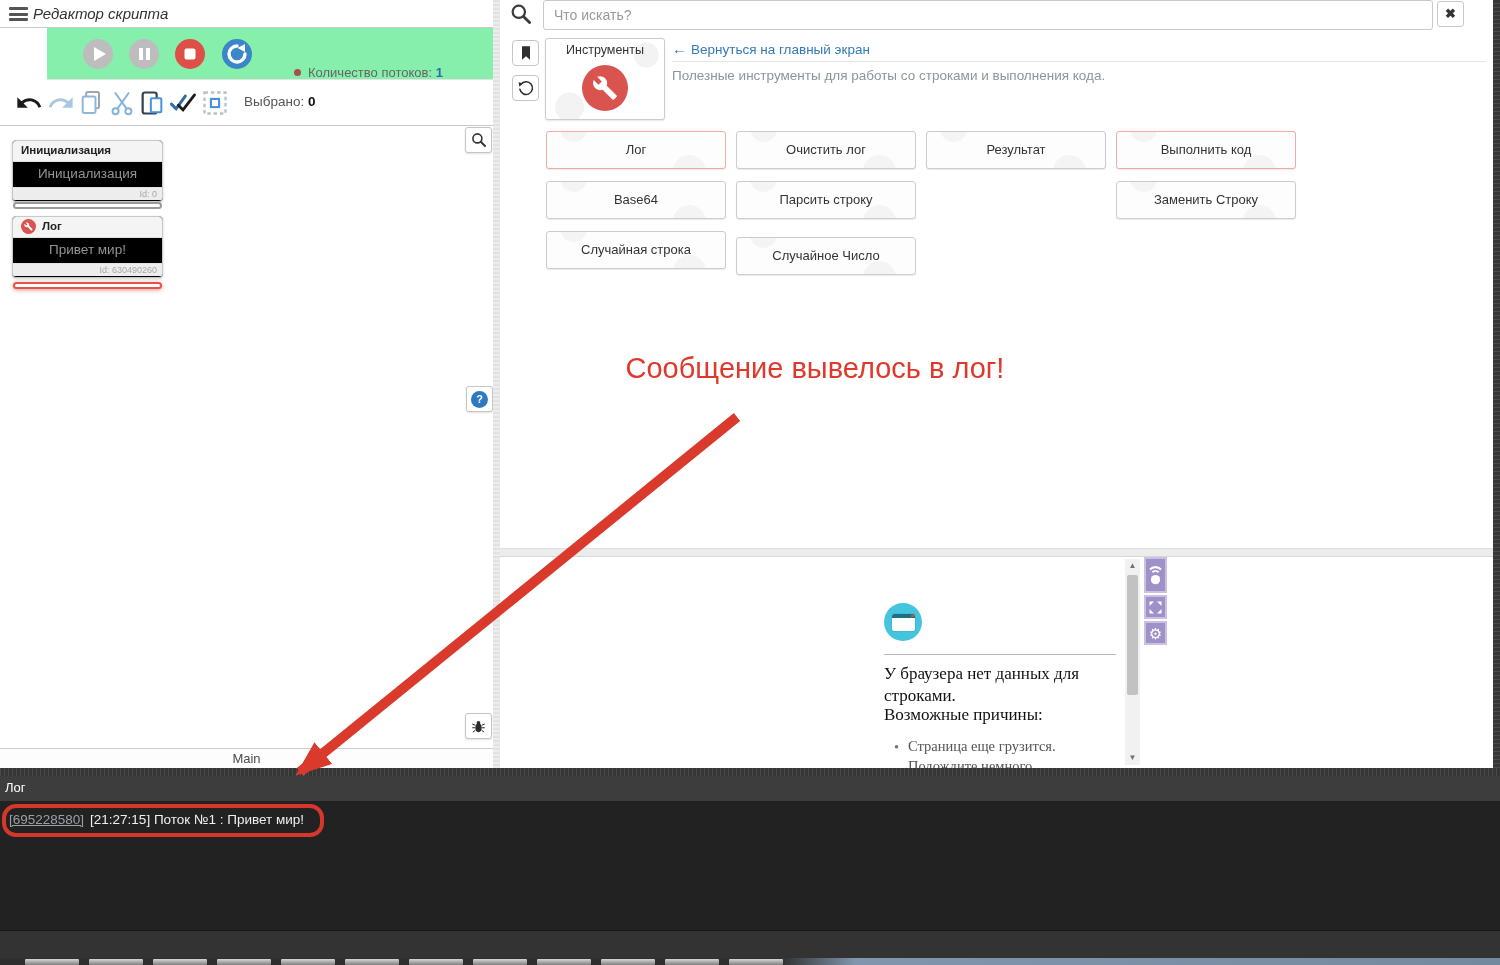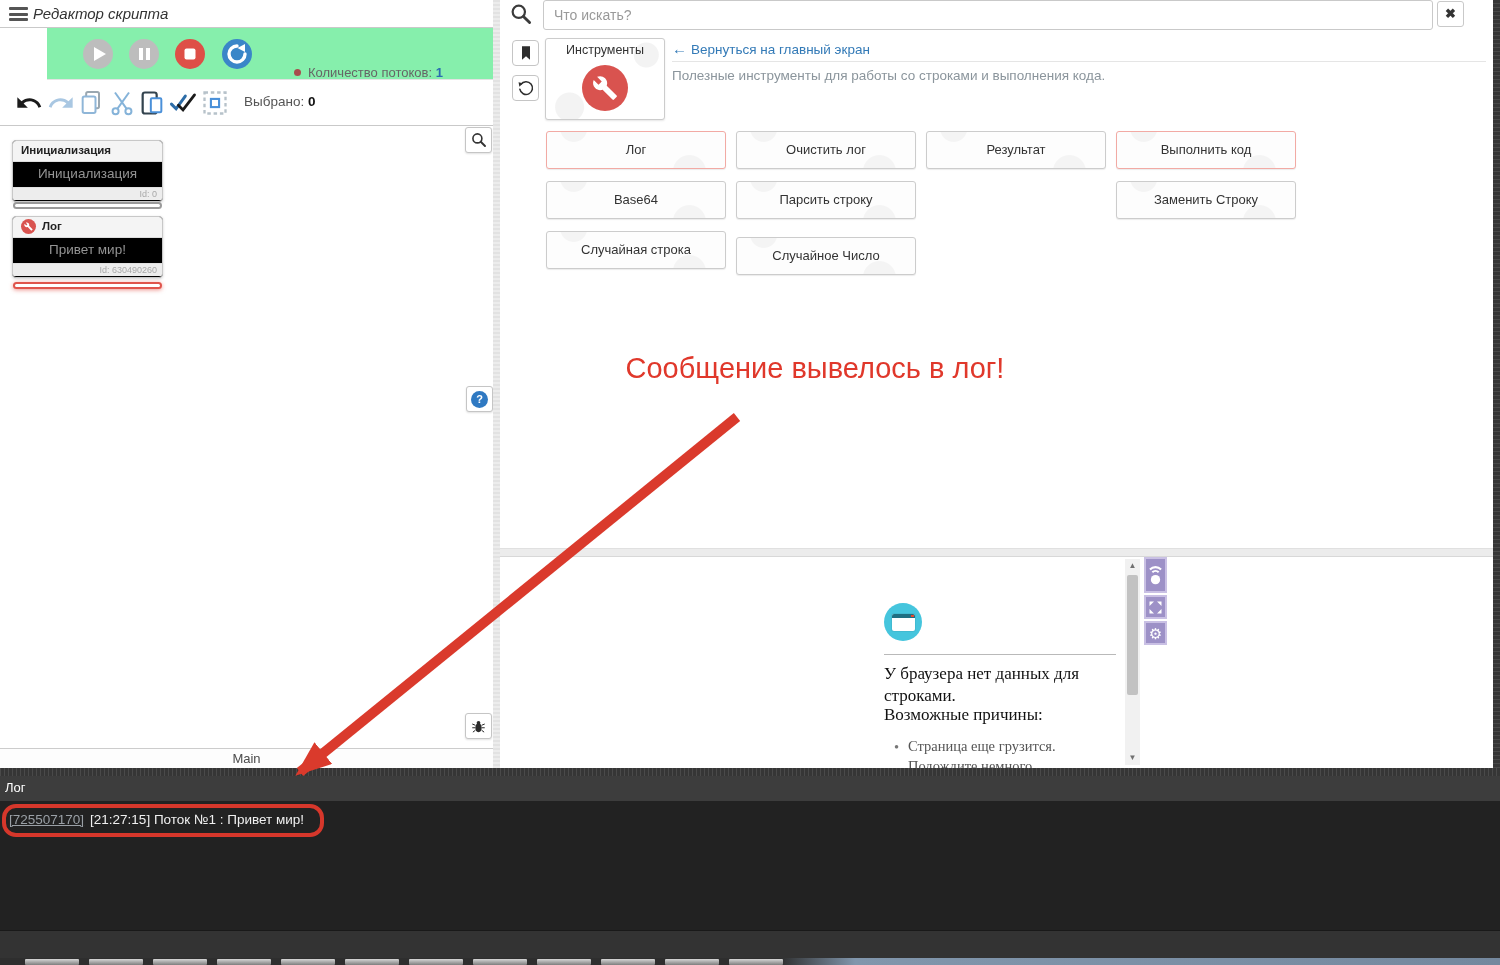--- a/index.html
+++ b/index.html
@@ -353,21 +353,21 @@
       </div>
     </div>
   </div>
 
   <div class="r-strip"></div>
   <div class="h-strip"></div>
 
   <div class="log-panel">
     <div class="log-head">Лог</div>
     <div class="log-entry">
-      <span class="lid">[725507170]</span><span class="ltxt">[21:27:15] Поток №1 : Привет мир!</span>
+      <span class="lid">[695228580]</span><span class="ltxt">[21:27:15] Поток №1 : Привет мир!</span>
     </div>
     <div class="log-highlight"></div>
   </div>
 
   <div class="tab-bar">
     <div class="btab" style="left:4px;">Скрипт</div>
     <div class="btab" style="left:64px;">Результаты</div>
     <div class="btab" style="left:154px; background:#454545;">Лог</div>
   </div>
 

